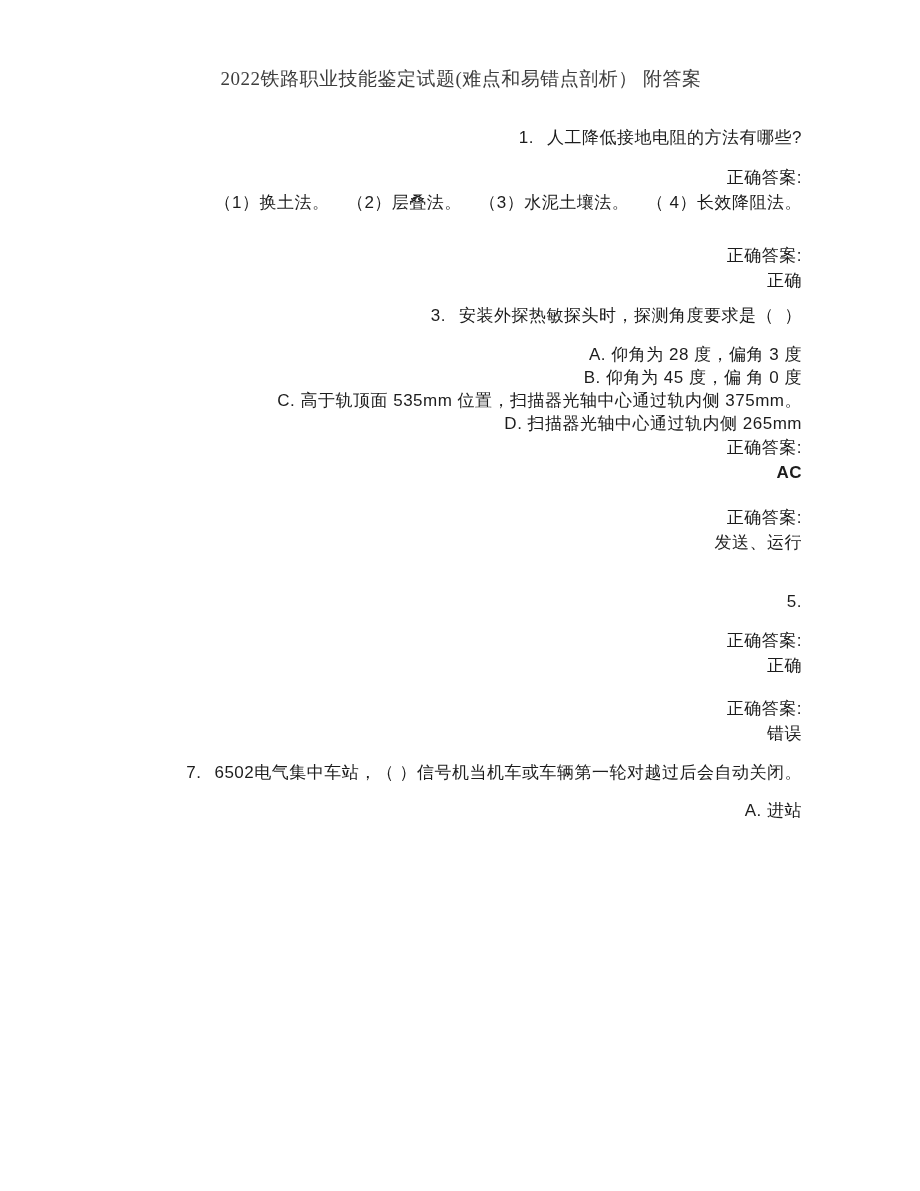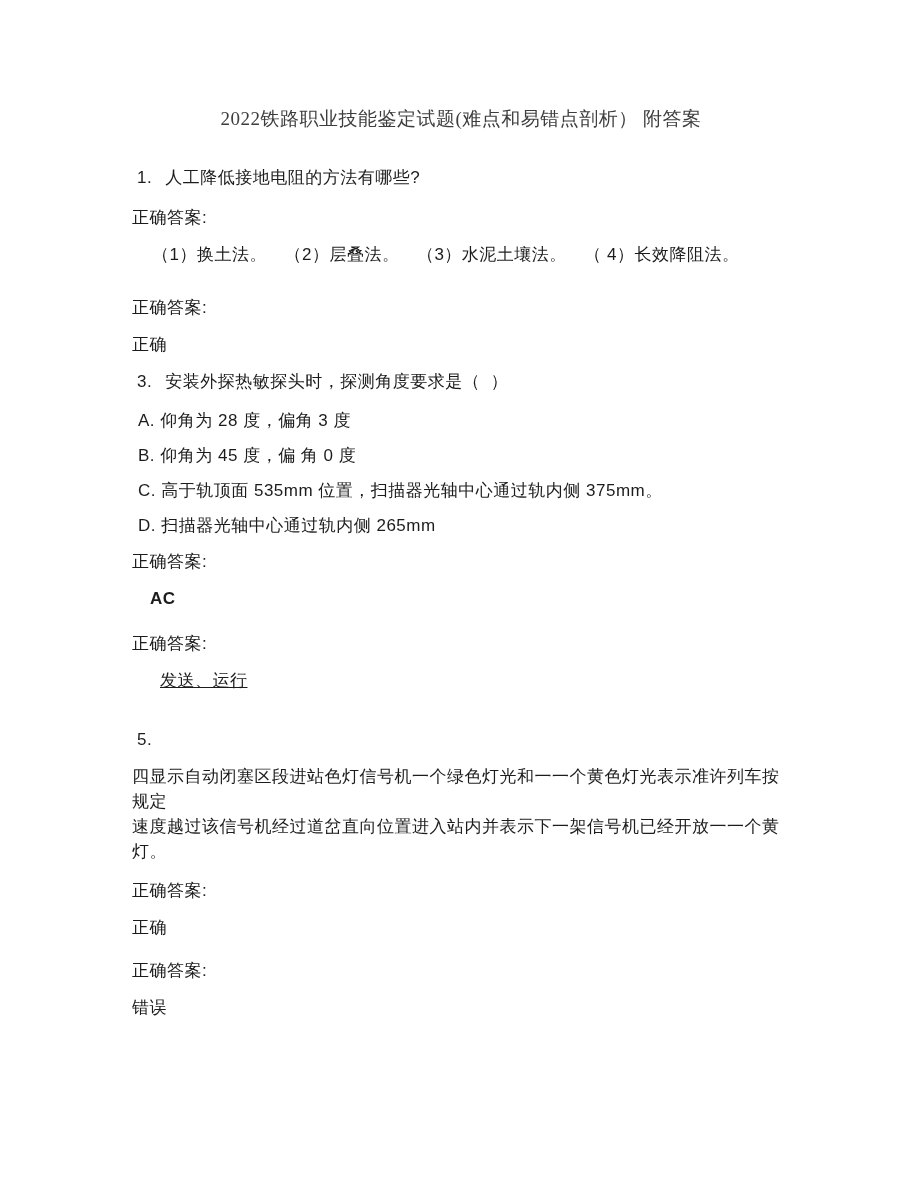--- a/index.html
+++ b/index.html
@@ -2,50 +2,50 @@
 <html><head>
 <meta charset="utf-8">
 <style>
   html, body { margin: 0; padding: 0; background: #ffffff; }
   .page {
     position: relative;
     width: 920px;
     height: 1191px;
     background: #ffffff;
     box-sizing: border-box;
-    padding: 106px 118px 0 120px;
+    padding: 66px 118px 0 120px;
     overflow: hidden;
     font-family: "Liberation Sans", "DejaVu Sans", sans-serif;
     font-size: 17px;
     line-height: 25px;
     letter-spacing: 0.5px;
     color: #1c1c1c;
     font-weight: 500;
   }
-  p { margin: 12px; padding: 0; white-space: pre-wrap; }
+  p { margin: 0; padding: 0; white-space: pre-wrap; text-align: right; }
   h1.doc-title {
     margin: 0;
     font-family: "Liberation Serif", "DejaVu Serif", serif;
     font-size: 19px;
     line-height: 26px;
     font-weight: 400;
     letter-spacing: 0.5px;
     color: #3d3d3d;
     text-align: center;
     white-space: pre-wrap;
   }
   .q-line, .num-line { padding-left: 5px; }
   .q-num { display: inline-block; margin-right: 13px; }
   .options { margin-top: 15px; }
   .options p { line-height: 23px; padding-left: 6px; }
   .ans-label { }
   .ans-value { }
   .indent-a { padding-left: 20px; }  
   .indent-b { padding-left: 18px; font-weight: bold; }  
-  .indent-c { padding-left: 28px; text-decoration: underline; }  
+  .indent-c { padding-left: 28px; }  
 </style>
 </head>
 <body>
 
 <div class="page">
 
   <h1 class="doc-title">2022铁路职业技能鉴定试题(难点和易错点剖析） 附答案</h1>
 
   <section class="question" style="margin-top:33px">
     <p class="q-line"><span class="q-num">1.</span><span class="q-body">人工降低接地电阻的方法有哪些?</span></p>
@@ -70,25 +70,29 @@
     <p class="ans-value indent-b">AC</p>
   </section>
 
   <section class="question" style="margin-top:7px">
     <p class="ans-label" style="margin-top:20px">正确答案:</p>
     <p class="ans-value indent-c">发送、运行</p>
   </section>
 
   <section class="question" style="margin-top:34px">
     <p class="num-line">5.</p>
-    <p class="q-text-block">四显示自动闭塞区段进站色灯信号机一个绿色灯光和一一个黄色灯光表示准许列车按规定
-速度越过该信号机经过道岔直向位置进入站内并表示下一架信号机已经开放一一个黄灯。</p>
     <p class="ans-label" style="margin-top:14px">正确答案:</p>
     <p class="ans-value">正确</p>
   </section>
 
   <section class="question" style="margin-top:10px">
     <p class="ans-label" style="margin-top:18px">正确答案:</p>
     <p class="ans-value">错误</p>
   </section>
 
+  <section class="question" style="margin-top:14px">
+    <p class="q-line"><span class="q-num">7.</span><span class="q-body">6502电气集中车站，（ ）信号机当机车或车辆第一轮对越过后会自动关闭。</span></p>
+    <div class="options" style="margin-top:13px">
+      <p style="line-height:25px">A. 进站</p>
+    </div>
+  </section>
 
 </div>
 
 </body></html>

